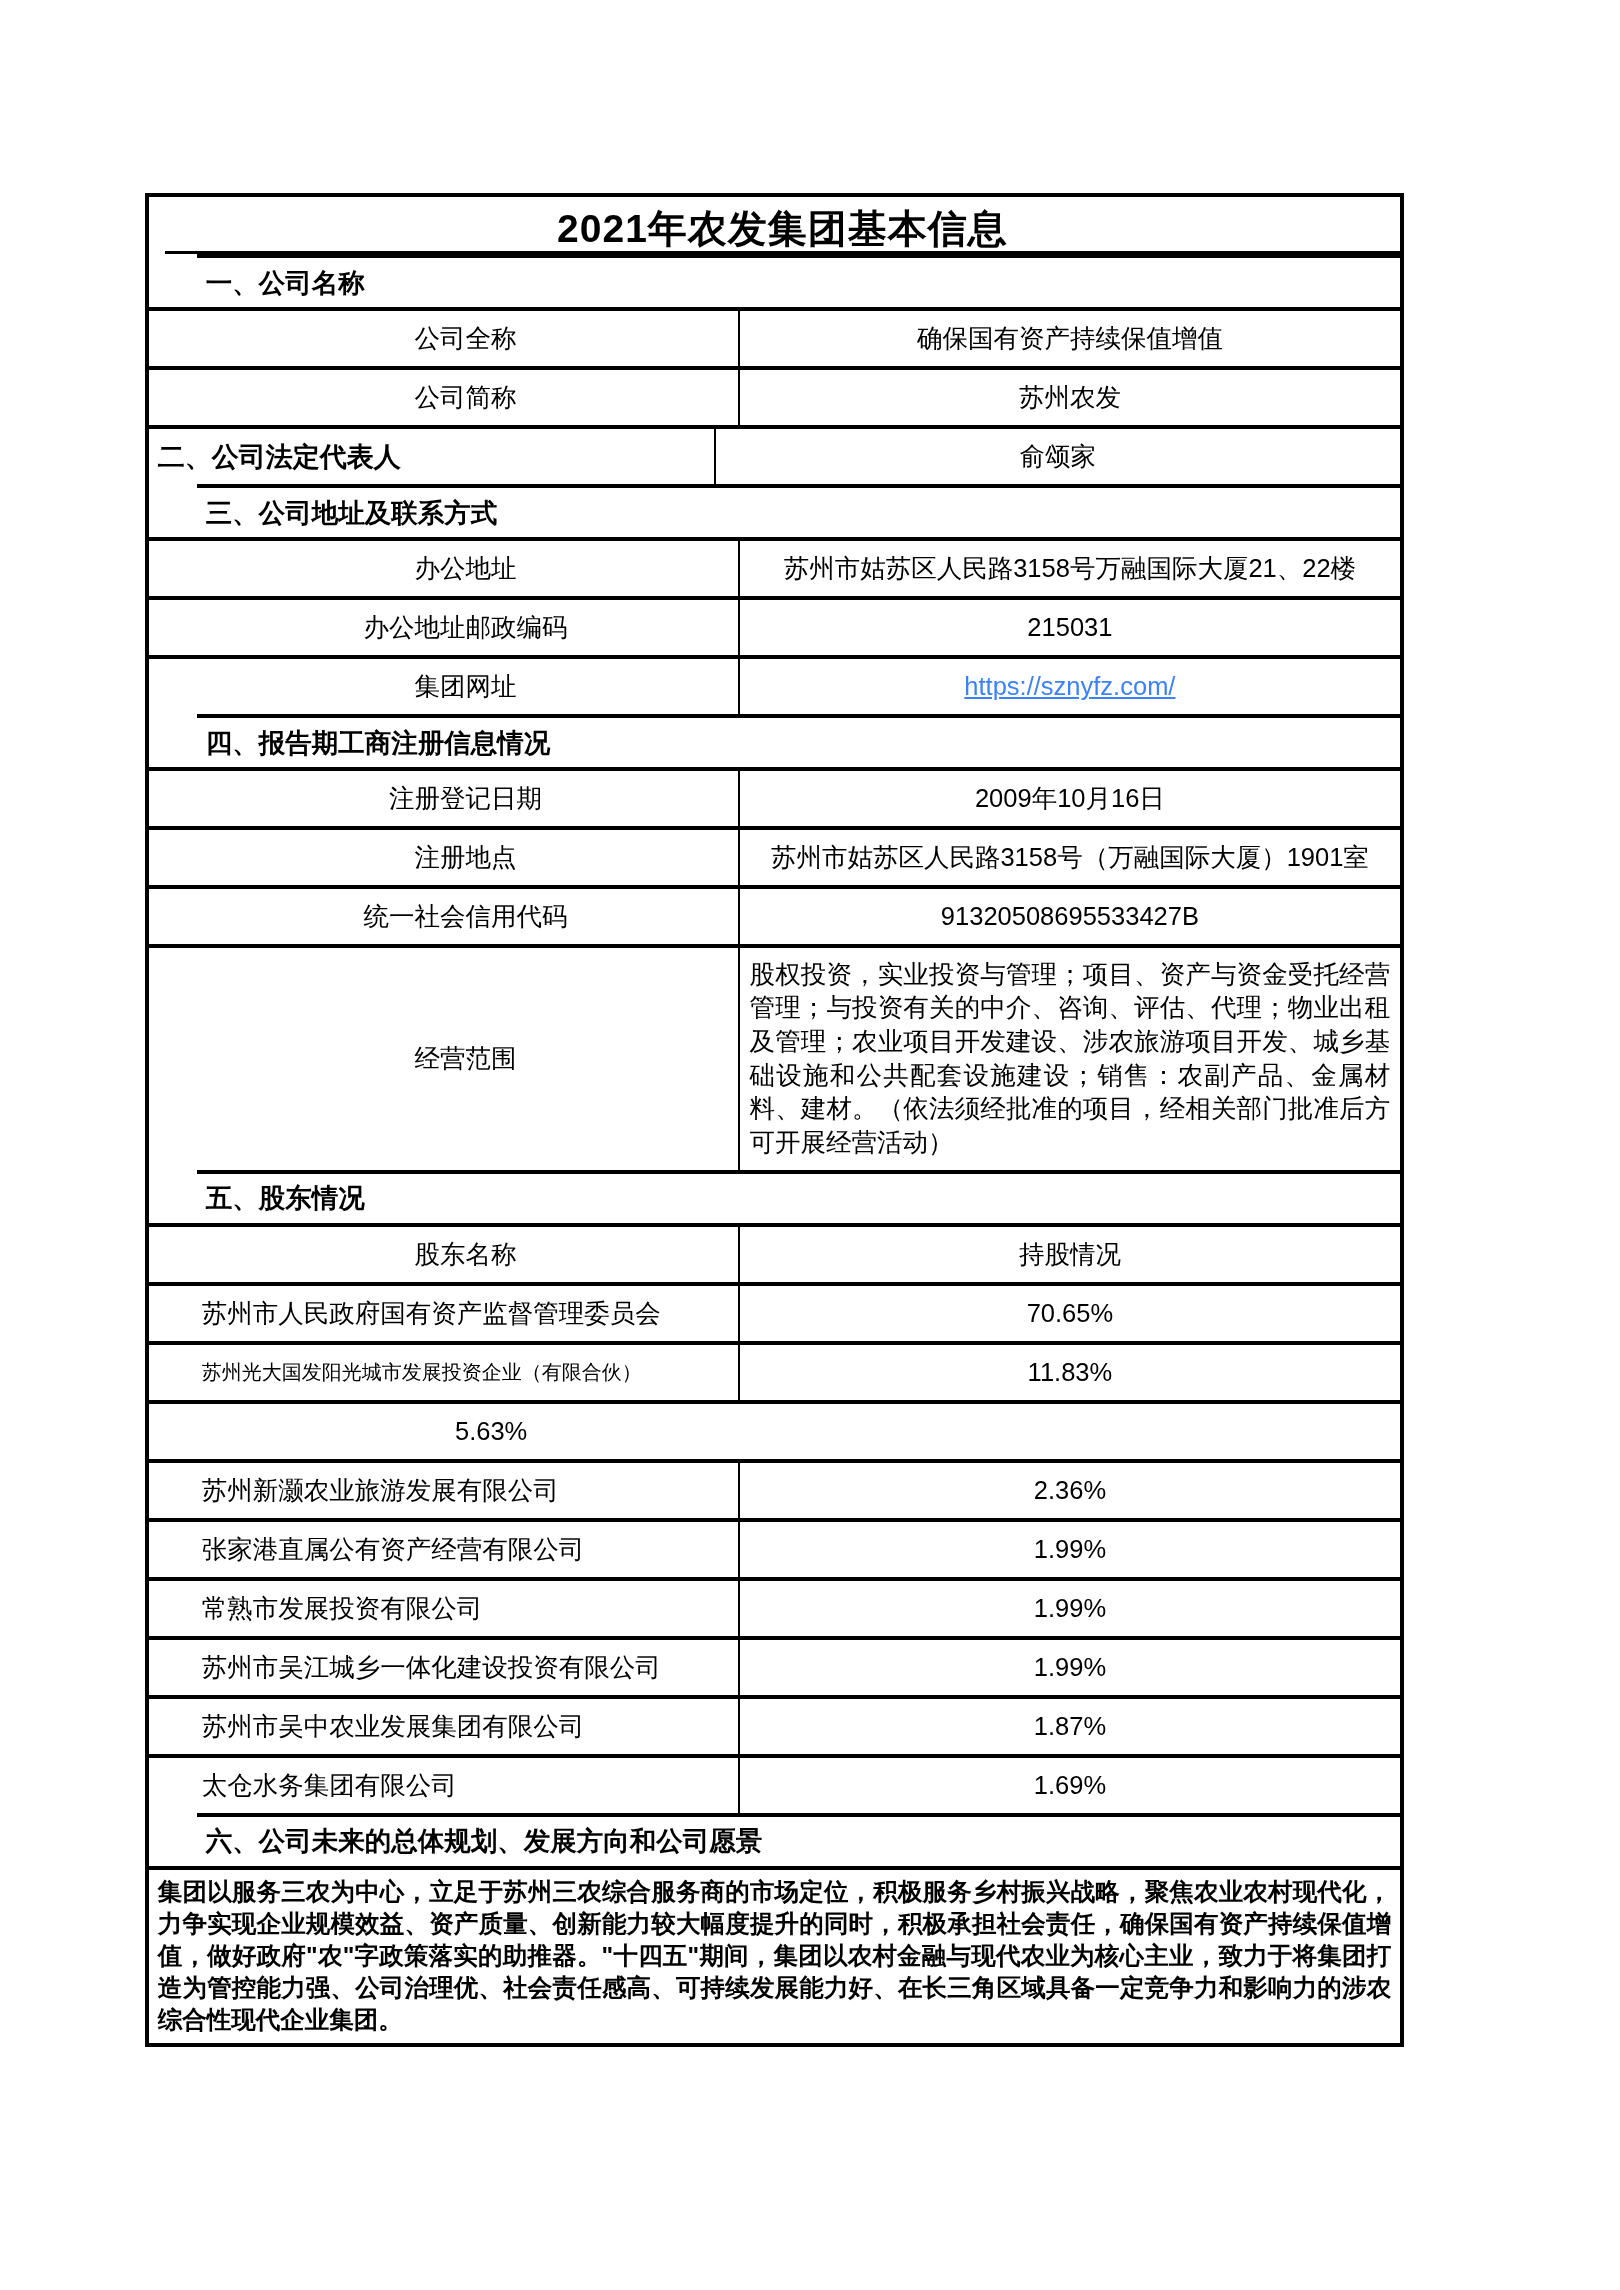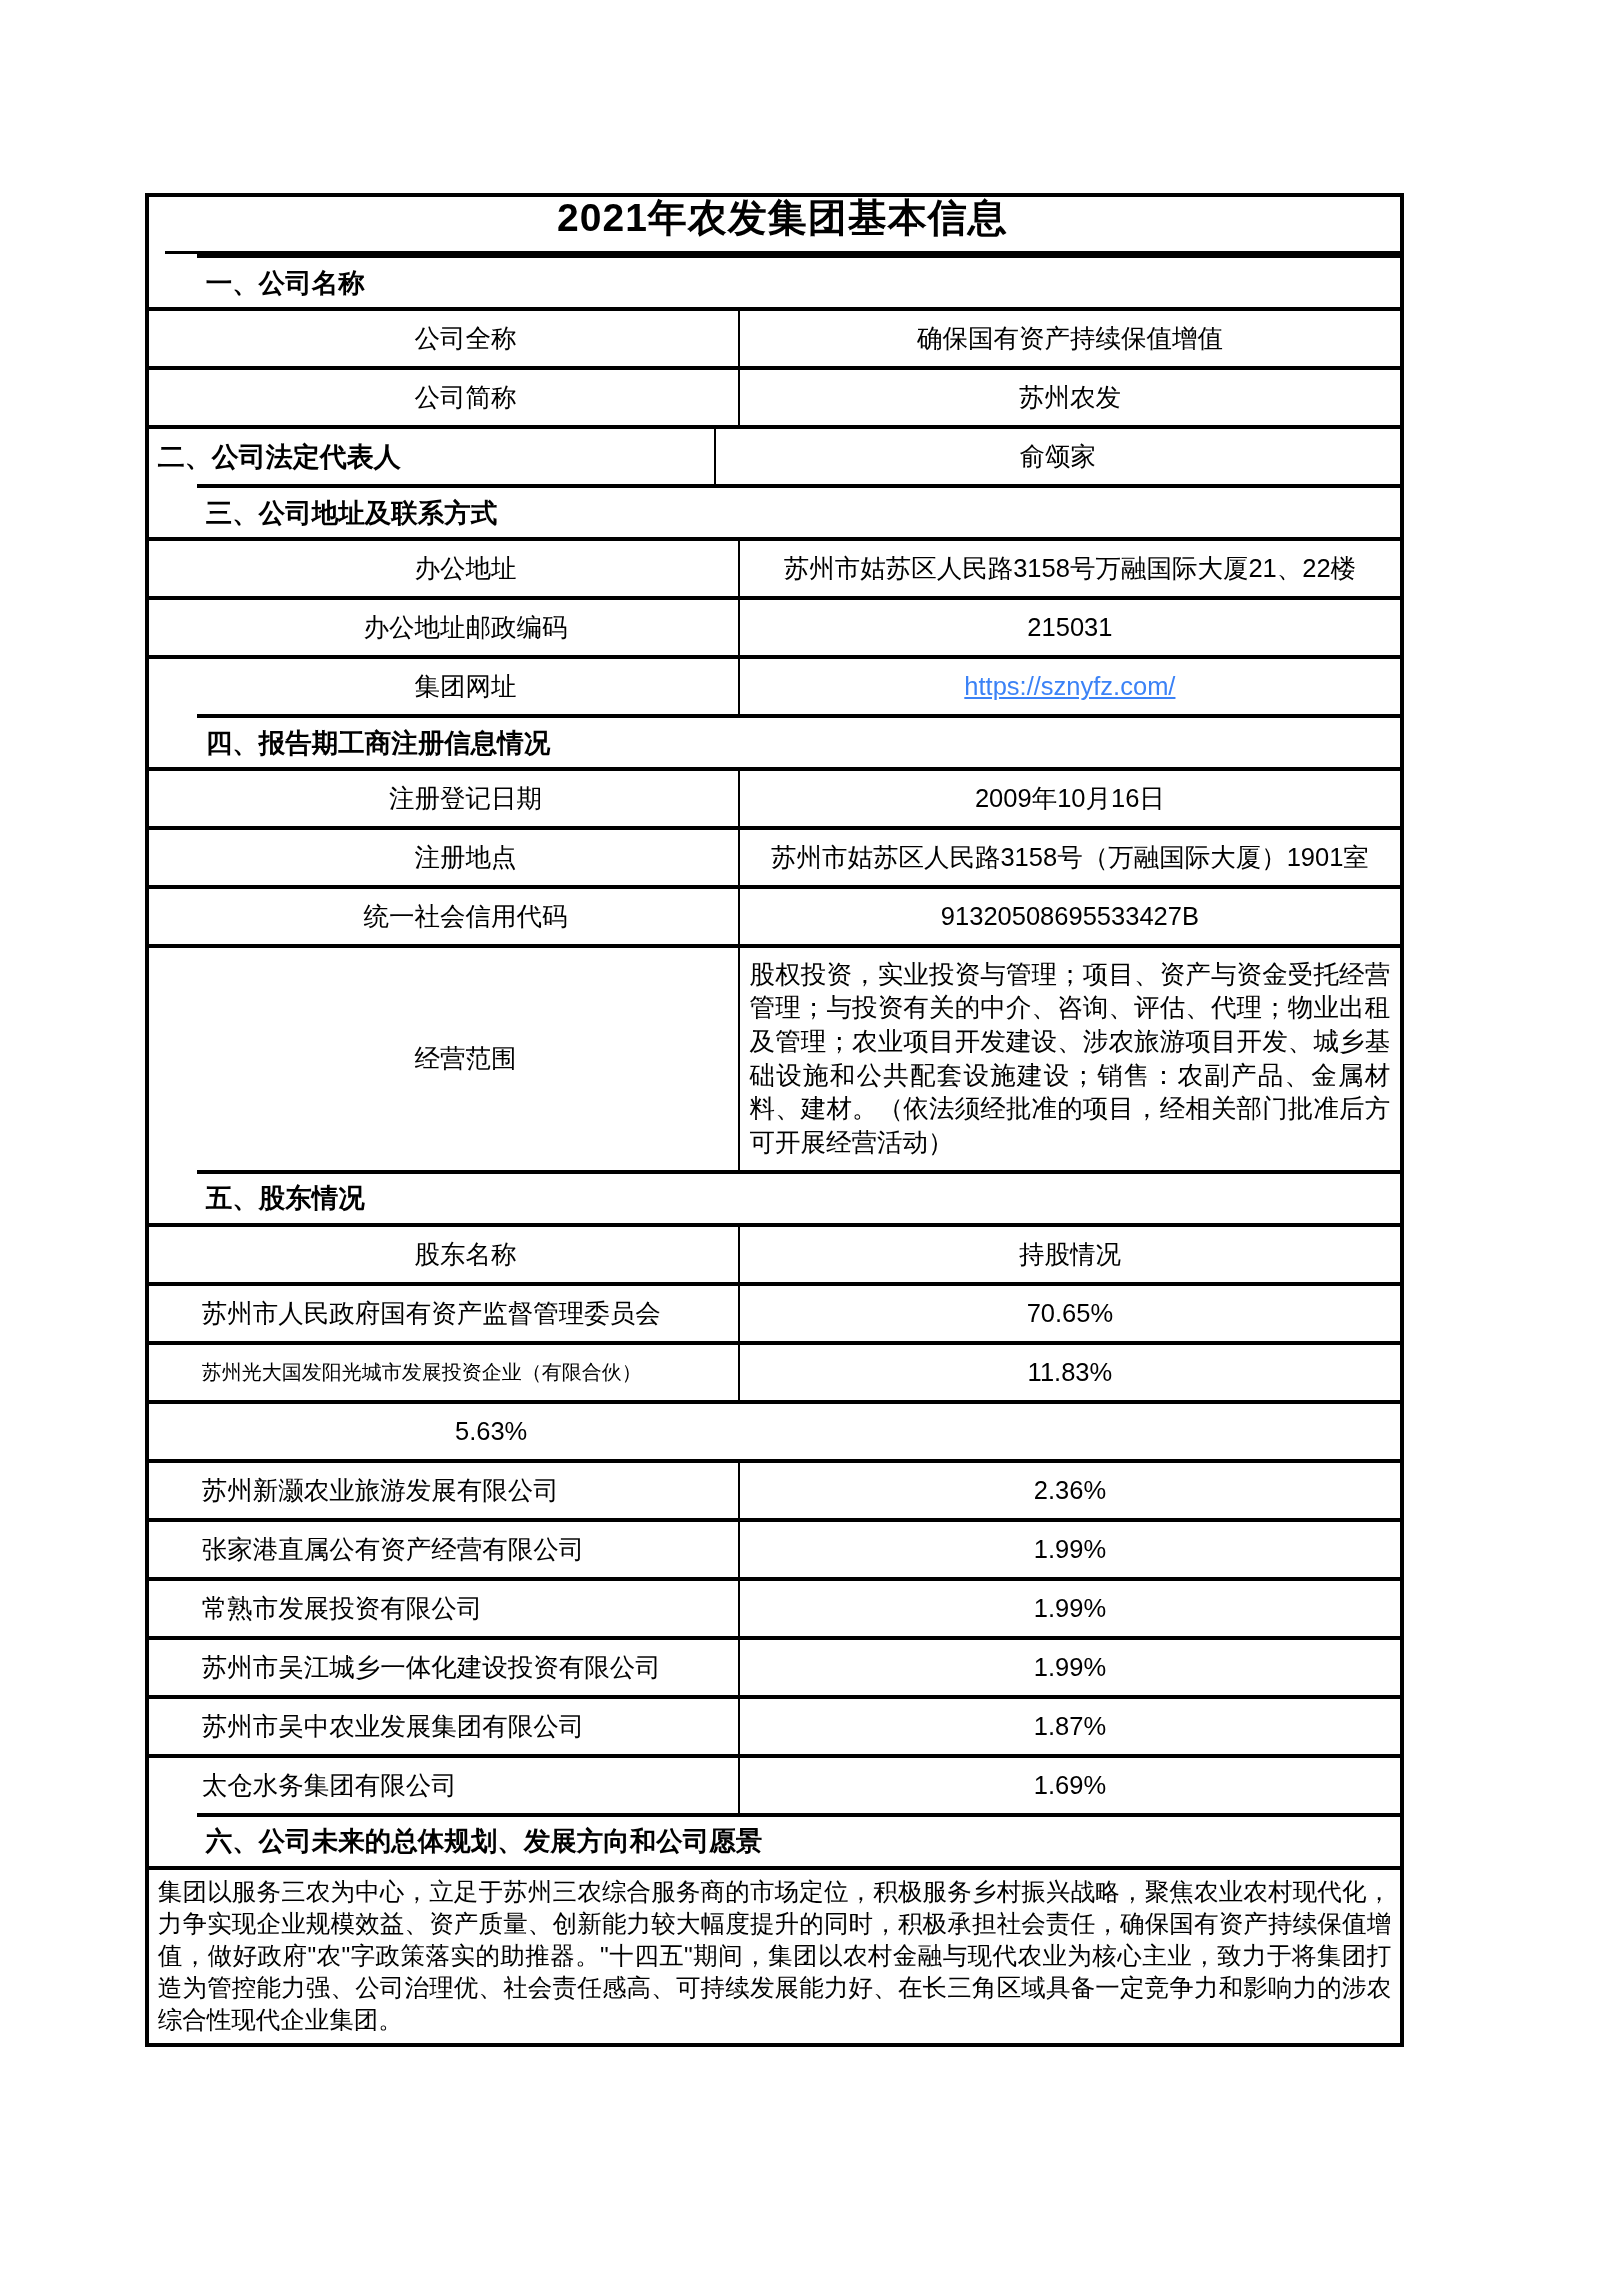--- a/index.html
+++ b/index.html
@@ -21,21 +21,21 @@
   }
   .t-row {
     display: flex;
     align-items: stretch;
     border-top: 4.9px solid #000000;
   }
   .t-row:first-child { border-top: none; }
 
   .title-row {
     min-height: 57px;
-    align-items: flex-start;
+    align-items: flex-end;
     justify-content: center;
     border-bottom: 3.9px solid #000000;
     margin-left: 16px;
   }
   .title-text {
     font-size: 39px;
     font-weight: bold;
     letter-spacing: 1px;
     text-align: center;
     line-height: 1.1;
@@ -88,21 +88,21 @@
     justify-content: flex-start;
     text-align: center;
     padding-left: 8.8px;
   }
   .name-cell.small { font-size: 20px; }
   .link {
     color: #3b82f6;
     text-decoration: underline;
     cursor: pointer;
   }
-  .para-row { min-height: 162px; }
+  .para-row { min-height: 162px; font-weight: bold; }
   .para {
     width: 100%;
     padding: 6.9px 8.8px;
     font-size: 24.5px;
     line-height: 1.3;
     text-align: justify;
   }
 </style>
 </head>
 <body>

